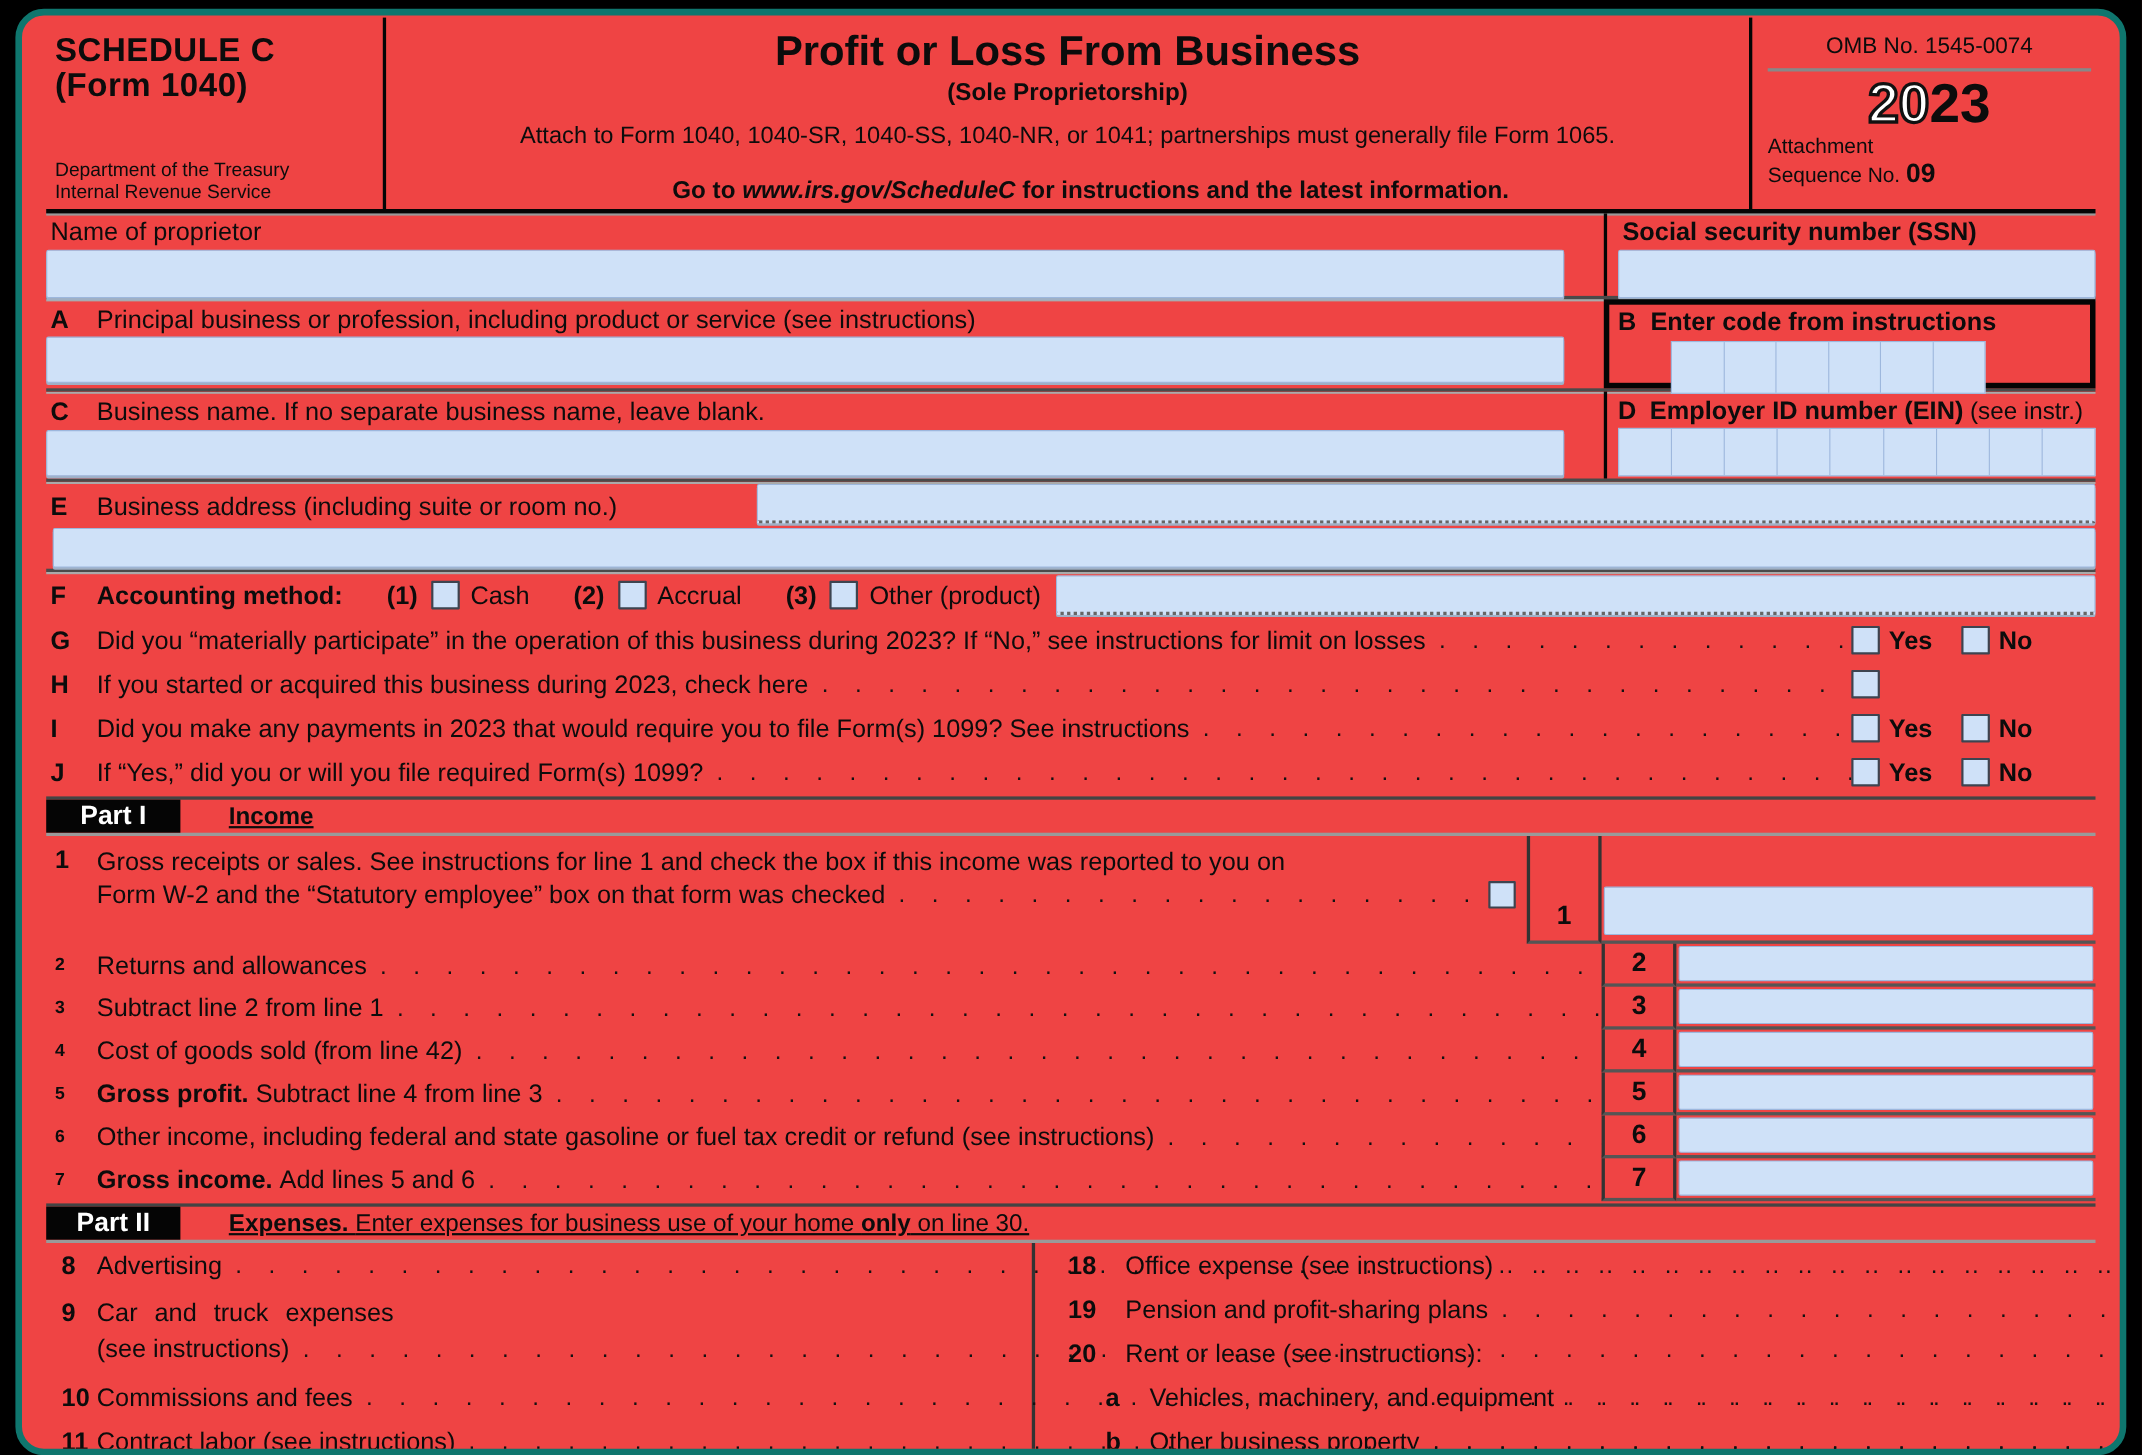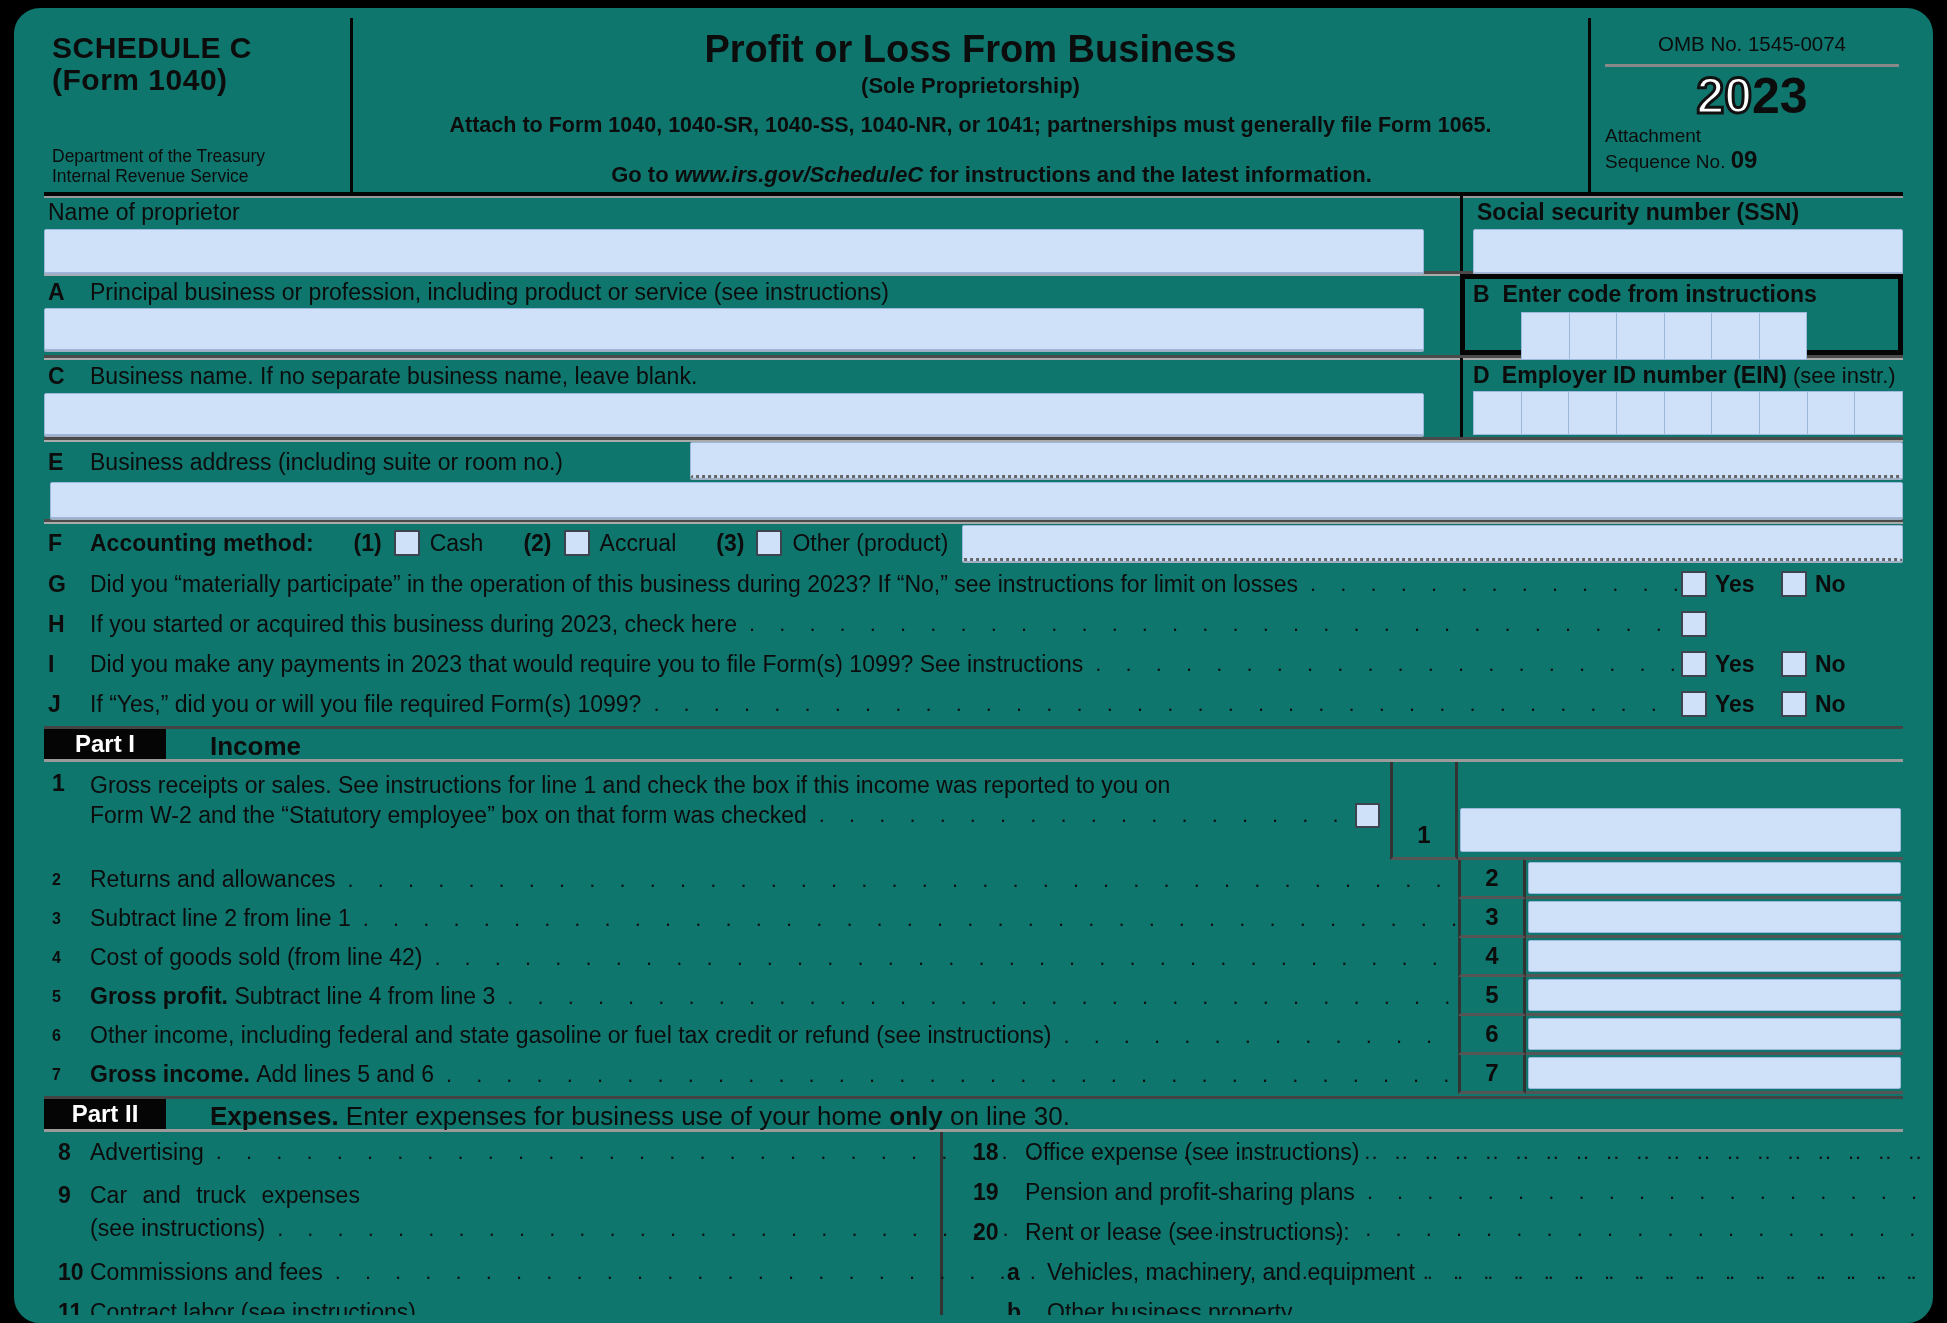--- a/index.html
+++ b/index.html
@@ -1,32 +1,32 @@
 <!DOCTYPE html>
 <html><head>
 <meta charset="utf-8">
 <style>
   html,body{margin:0;padding:0;background:#000;}
   *{box-sizing:border-box;}
   .canvas{position:relative;width:1947px;height:1323px;background:#000;overflow:hidden;
           font-family:"Liberation Sans","DejaVu Sans",sans-serif;color:#0c0c0c;}
-  .page{position:absolute;left:14px;top:8px;width:1919px;height:1315px;background:#0f766e;
-        border:8px solid #0f766e;border-radius:26px;overflow:hidden;}
+  .page{position:absolute;left:14px;top:8px;width:1919px;height:1315px;background:#ef4444;
+        border:6px solid #0f766e;border-radius:26px;overflow:hidden;}
   .inner{position:absolute;left:0;top:0;right:0;padding:2px 22px 0 22px;}
 
   
   .hdr{display:flex;height:178px;border-bottom:4px solid #050505;box-shadow:0 2px 0 #999;}
   .h-left{width:306px;padding:14px 6px 6px 8px;display:flex;flex-direction:column;}
   .sched{font-size:30px;font-weight:bold;line-height:32px;letter-spacing:.5px;}
   .agency{margin-top:auto;font-size:17.5px;line-height:20px;}
   .h-center{flex:1;border-left:3px solid #050505;border-right:3px solid #050505;
             text-align:center;padding-top:10px;}
   .title{font-size:38px;font-weight:bold;}
   .subtitle{font-size:22px;font-weight:bold;margin-top:2px;}
-  .attach{font-size:21.5px;font-weight:bold;margin-top:14px;}
+  .attach{font-size:21.5px;font-weight:normal;margin-top:14px;}
   .goto{font-size:22px;font-weight:bold;margin-top:24px;padding-left:42px;}
   .goto .url{font-style:italic;}
   .h-right{width:312px;padding:8px 4px 0 14px;}
   .omb{font-size:20.5px;text-align:center;padding:6px 0 8px 0;border-bottom:3px solid #888;}
   .year{text-align:center;font-size:50px;font-weight:bold;line-height:54px;margin-top:2px;}
   .y-out{color:#fff;-webkit-text-stroke:3px #111;text-shadow:0 0 1px #000;}
   .att1{font-size:19px;line-height:21px;margin-top:2px;}
   .seq{font-size:19px;}
   .seq b{font-size:24px;}
 
@@ -82,21 +82,21 @@
   .yn{width:222px;flex:0 0 auto;display:flex;align-items:center;}
   .yn .cb{margin-right:8px;}
   .yn .ynlab{font-weight:bold;font-size:23px;width:56px;}
   .yn .cb2{margin-left:10px;}
 
   
   .phead{display:flex;align-items:stretch;height:36px;border-top:3px solid #444;
          border-bottom:3px solid #9a9a9a;margin-top:2px;}
   .pbadge{background:#050505;color:#fff;font-weight:bold;font-size:24px;
           display:flex;align-items:center;justify-content:center;width:122px;flex:0 0 auto;}
-  .ptitle{font-size:26px;font-weight:bold;padding:2px 0 0 44px;}
+  .ptitle{font-size:22px;font-weight:bold;padding:2px 0 0 44px;text-decoration:underline;}
   .ptitle .norm{font-weight:normal;}
 
   
   .p1row{display:flex;align-items:stretch;}
   .p1text{flex:0 0 auto;width:1414px;display:flex;align-items:center;padding-left:46px;position:relative;}
   .p1num{position:absolute;left:8px;top:auto;font-weight:bold;}
   .numcell{width:68px;flex:0 0 auto;border-left:3px solid #333;border-right:3px solid #333;
            border-bottom:3px solid #555;display:flex;align-items:center;justify-content:center;
            font-weight:bold;font-size:24px;}
   .amtcell{flex:1;border-bottom:3px solid #555;display:flex;align-items:center;padding:0 2px;}

